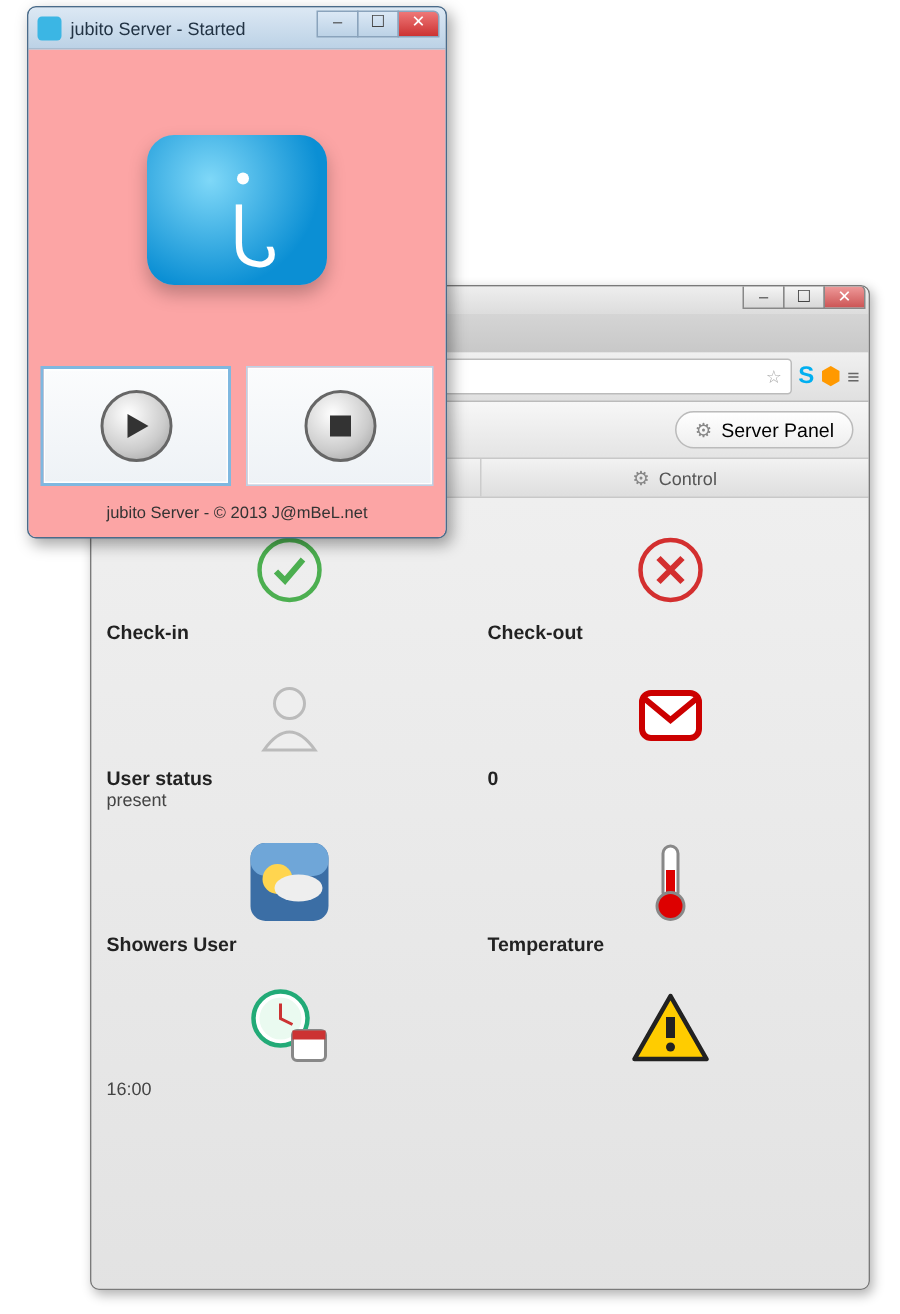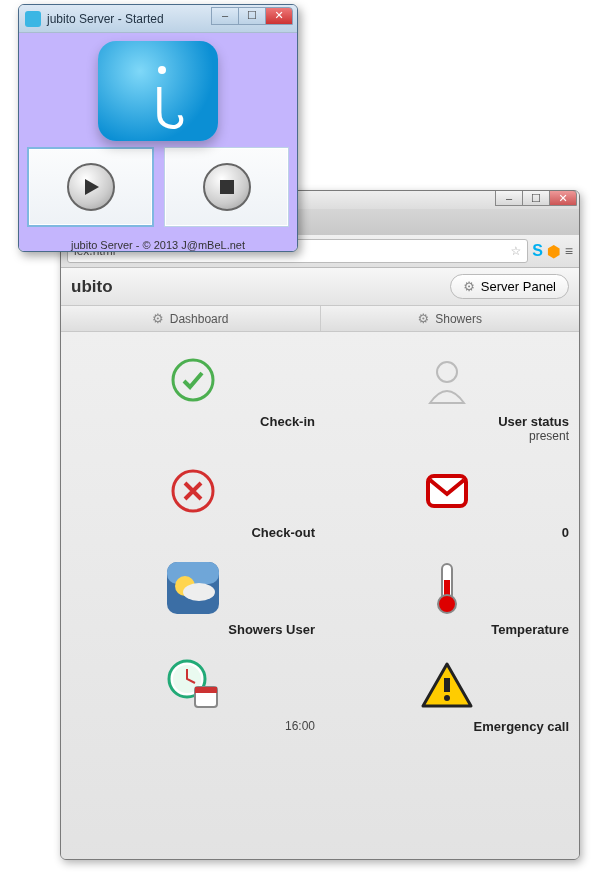--- a/index.html
+++ b/index.html
@@ -113,36 +113,36 @@
 .dashboard {
   background: linear-gradient(#efefef, #e2e2e2);
   height: calc(100% - 120px);
   display: grid;
   grid-template-columns: 1fr 1fr;
   grid-auto-rows: min-content;
   gap: 20px 10px;
   padding: 20px 10px;
 }
 .tile {
-  text-align: right;
+  text-align: left;
   font-size: 13px;
 }
 .tile .icon-box {
   width: 56px; height: 56px;
   margin: 0 auto 6px;
   display: flex; align-items: center; justify-content: center;
 }
 .tile .label { font-weight: bold; color: #222; }
 .tile .sub { color: #444; font-size: 12px; }
 
 
 .server {
   position: absolute;
   left: 18px; top: 4px;
-  width: 280px; height: 248px;
+  width: 280px; height: 355px;
   border: 1px solid #4a6b8a;
   border-radius: 6px;
   background: #eef2f6;
   box-shadow: 3px 4px 10px rgba(0,0,0,0.35);
   overflow: hidden;
 }
 .server-titlebar {
   height: 28px;
   background: linear-gradient(#dce8f4, #bcd2e6);
   display: flex; align-items: center;
@@ -163,21 +163,21 @@
   background: linear-gradient(#dbe8f5, #bcd2e6);
   border: 1px solid #8aa3bc;
 }
 .server-titlebar .win-btn.close {
   background: linear-gradient(#e77, #c33);
   color: #fff;
 }
 
 .server-body {
   padding: 8px;
-  background: #c4b5fd;
+  background: #fca5a5;
   height: calc(100% - 28px);
   display: flex;
   flex-direction: column;
 }
 .logo-area {
   flex: 1;
   display: flex; align-items: center; justify-content: center;
 }
 .jubito-logo {
   width: 120px; height: 100px;
@@ -271,52 +271,52 @@
     </div>
   </div>
 
   <div class="toolbar">
     <div>
       <span class="gear">⚙</span>
       <span>Dashboard</span>
     </div>
     <div>
       <span class="gear">⚙</span>
-      <span>Showers</span>
+      <span>Control</span>
     </div>
   </div>
 
   <div class="dashboard">
     <div class="tile">
       <div class="icon-box">
         <svg width="46" height="46">
             <circle cx="23" cy="23" r="20" fill="none" stroke="#4caf50" stroke-width="3"></circle>
             <path d="M14 24 l6 6 l12 -14" fill="none" stroke="#4caf50" stroke-width="4"></path>
           </svg>
       </div>
       <div class="label">Check-in</div>
     </div>
     <div class="tile">
       <div class="icon-box">
+        <svg width="46" height="46">
+            <circle cx="23" cy="23" r="20" fill="none" stroke="#d32f2f" stroke-width="3"></circle>
+            <path d="M15 15 L31 31 M31 15 L15 31" stroke="#d32f2f" stroke-width="4"></path>
+          </svg>
+      </div>
+      <div class="label">Check-out</div>
+    </div>
+    <div class="tile">
+      <div class="icon-box">
         <svg width="50" height="50">
             <circle cx="25" cy="17" r="10" fill="#eee" stroke="#bbb" stroke-width="2"></circle>
             <path d="M8 48 q17 -24 34 0 Z" fill="#eee" stroke="#bbb" stroke-width="2"></path>
           </svg>
       </div>
       <div class="label">User status</div>
       <div class="sub">present</div>
-    </div>
-    <div class="tile">
-      <div class="icon-box">
-        <svg width="46" height="46">
-            <circle cx="23" cy="23" r="20" fill="none" stroke="#d32f2f" stroke-width="3"></circle>
-            <path d="M15 15 L31 31 M31 15 L15 31" stroke="#d32f2f" stroke-width="4"></path>
-          </svg>
-      </div>
-      <div class="label">Check-out</div>
     </div>
     <div class="tile">
       <div class="icon-box">
         <svg width="50" height="50">
             <rect x="6" y="10" width="38" height="30" rx="6" fill="#fff" stroke="#c00" stroke-width="4"></rect>
             <path d="M8 14 L25 28 L42 14" fill="none" stroke="#c00" stroke-width="4"></path>
           </svg>
       </div>
       <div class="label">0</div>
     </div>
@@ -354,21 +354,20 @@
       <div class="sub">16:00</div>
     </div>
     <div class="tile">
       <div class="icon-box">
         <svg width="56" height="50">
             <path d="M28 4 L52 46 L4 46 Z" fill="#ffcc00" stroke="#222" stroke-width="3" stroke-linejoin="round"></path>
             <rect x="25" y="18" width="6" height="14" fill="#222"></rect>
             <circle cx="28" cy="38" r="3" fill="#222"></circle>
           </svg>
       </div>
-      <div class="label">Emergency call</div>
     </div>
   </div>
 </div>
 
 <div class="server">
   <div class="server-titlebar">
     <span class="icon-sq"></span>
     <span class="title-text">jubito Server - Started</span>
     <div class="win-controls">
       <div class="win-btn">–</div>

